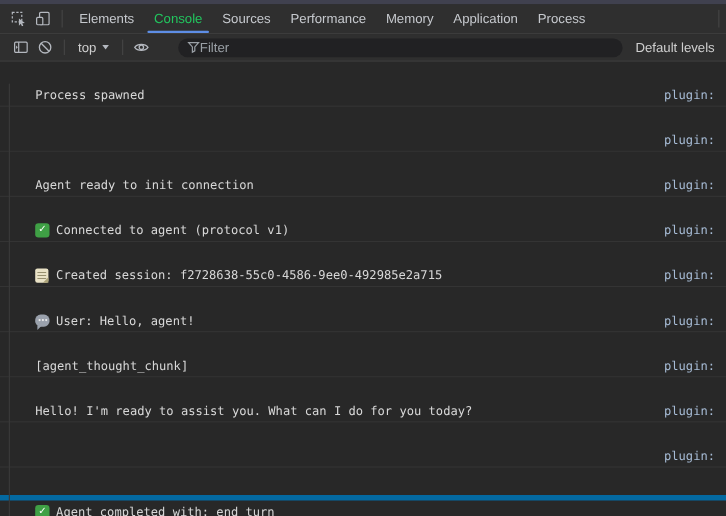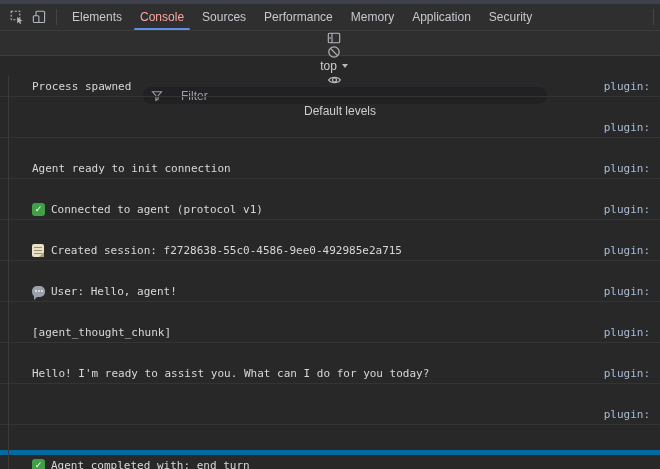--- a/index.html
+++ b/index.html
@@ -15,43 +15,43 @@
     display:flex;align-items:stretch;padding-left:6px;
   }
   .tb-icon{
     width:22px;display:flex;align-items:center;justify-content:center;cursor:pointer;
   }
   .vdiv{width:1px;background:#454545;margin:5px 6px;}
   .tab{
     position:relative;display:flex;align-items:center;padding:0 9px;
     font-size:12px;color:#c6c9ce;white-space:nowrap;cursor:pointer;
   }
-  .tab.selected{color:#fca5a5;}
+  .tab.selected{color:#22c55e;}
   .tab.selected::after{
     content:"";position:absolute;left:3px;right:3px;bottom:0;height:2px;
     background:#5e8ee6;border-radius:1px;
   }
   .tabbar .right-div{margin-left:auto;}
   
   .toolbar{
     height:24px;background:#2f2f2f;border-bottom:1px solid #3c3c3c;
-    display:flex;align-items:center;padding:0 0 0 8px;white-space:nowrap;flex-direction:column;
+    display:flex;align-items:center;padding:0 0 0 8px;white-space:nowrap;
   }
   .tool-icon{width:22px;display:flex;align-items:center;justify-content:center;cursor:pointer;flex:none;}
   .context-btn{
     display:flex;align-items:center;gap:5px;font-size:12px;color:#cfcfcf;
     padding:0 6px;cursor:pointer;flex:none;
   }
   .caret-down{
     width:0;height:0;border-left:3.5px solid transparent;border-right:3.5px solid transparent;
     border-top:4px solid #b4b8bf;
   }
   .filter-pill{
     flex:none;width:388px;height:17px;margin-left:22px;border-radius:9px;
-    background:#212123;display:flex;align-items:center;padding:0 8px;gap:18px;
+    background:#212123;display:flex;align-items:center;padding:0 8px;gap:0;
   }
   .filter-pill input{
     flex:1;background:transparent;border:none;outline:none;
     font-family:"Liberation Sans",sans-serif;font-size:12px;color:#dddddd;padding:0;
   }
   .filter-pill input::placeholder{color:#9aa0a6;}
   .levels-btn{
     margin-left:12px;font-size:12px;color:#cfcfcf;cursor:pointer;flex:none;
   }
   
@@ -122,21 +122,21 @@
       <rect x="1.3" y="5.8" width="5.6" height="6.7" rx="1" fill="#2f2f2f" stroke="#b4b8bf" stroke-width="1.1"></rect>
     </svg>
   </span>
   <span class="vdiv"></span>
   <div class="tab">Elements</div>
   <div class="tab selected">Console</div>
   <div class="tab">Sources</div>
   <div class="tab">Performance</div>
   <div class="tab">Memory</div>
   <div class="tab">Application</div>
-  <div class="tab">Security</div>
+  <div class="tab">Process</div>
   <span class="vdiv right-div"></span>
 </div>
 
 <div class="toolbar">
   <span class="tool-icon">
     <svg class="ico" width="14" height="14" viewBox="0 0 14 14">
       <rect x="1.3" y="2.3" width="11.4" height="9.4" rx="1" fill="none" stroke="#b4b8bf" stroke-width="1.1"></rect>
       <line x1="5" y1="2.3" x2="5" y2="11.7" stroke="#b4b8bf" stroke-width="1.1"></line>
       <path d="M2.6 5.4 L4.2 7 L2.6 8.6 Z" fill="#b4b8bf"></path>
     </svg>

